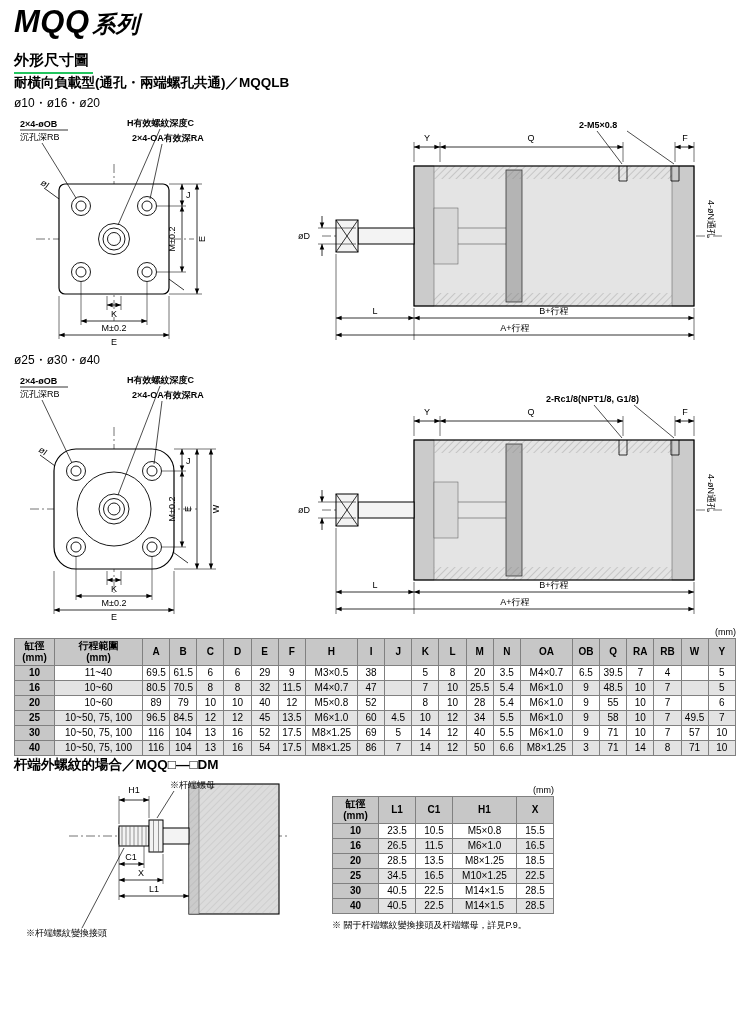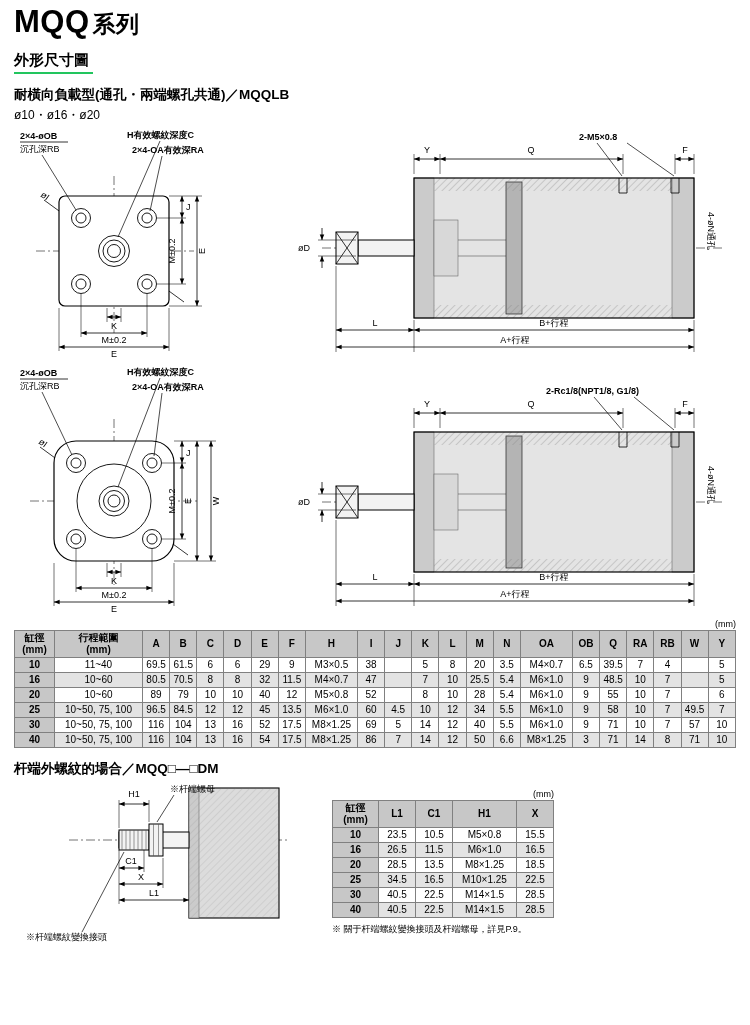--- a/index.html
+++ b/index.html
@@ -1,22 +1,22 @@
 <!DOCTYPE html>
 <html><head>
 <meta charset="utf-8">
 <style>
 *{margin:0;padding:0;box-sizing:border-box}
 html,body{background:#fff}
 body{width:750px;height:1025px;font-family:"Liberation Sans",sans-serif;color:#000;overflow:hidden}
 .page{padding:6px 14px 0 14px}
-.title{font-weight:bold;font-size:31px;line-height:1.05;letter-spacing:.5px}
+.title{font-style:italic;font-weight:bold;font-size:31px;line-height:1.05;letter-spacing:.5px}
 .title .suffix{font-size:23px;margin-left:3px}
 .section-title{display:inline-block;font-size:15px;font-weight:bold;border-bottom:2px solid #22c55e;padding:0 4px 2px 0;margin-top:12px}
-.subsection-title{font-size:13.5px;font-weight:bold;margin-top:12px}
+.subsection-title{font-size:13.5px;font-weight:bold;margin-top:0}
 .bore-label{font-size:12px;font-weight:normal;margin-top:3px}
 .drawings{display:flex;align-items:flex-end;margin-top:2px}
 svg.dwg text{font-size:9px;fill:#000;font-family:"Liberation Sans",sans-serif}
 svg.dwg .b{font-weight:bold}
 .outline{fill:#fff;stroke:#000;stroke-width:1.2}
 .hole{fill:none;stroke:#000;stroke-width:.9}
 .boss{fill:none;stroke:#000;stroke-width:.9}
 .cl{stroke:#000;stroke-width:.55;stroke-dasharray:9 3 2 3}
 .thin{stroke:#000;stroke-width:.8;fill:none}
 .ext{stroke:#000;stroke-width:.55}
@@ -177,20 +177,21 @@
       <line class="ext" x1="400" y1="194" x2="400" y2="226"></line>
       <line class="dim" x1="42" y1="204" x2="120" y2="204"></line>
       <text x="81" y="200" text-anchor="middle">L</text>
       <line class="dim" x1="120" y1="204" x2="400" y2="204"></line>
       <text x="260" y="200" text-anchor="middle">B+行程</text>
       <line class="dim" x1="42" y1="221" x2="400" y2="221"></line>
       <text x="221" y="217" text-anchor="middle">A+行程</text>
     </svg>
   </div>
 
+  <div class="bore-label">ø25・ø30・ø40</div>
 
   <div class="drawings">
     <svg class="dwg" width="280" height="252" viewBox="0 0 280 252">
       <line class="cl" x1="16" y1="138" x2="186" y2="138"></line>
       <line class="cl" x1="100" y1="56" x2="100" y2="222"></line>
       <line class="thin" x1="26" y1="84" x2="174" y2="192"></line>
       <rect class="outline" x="40" y="78" width="120" height="120" rx="22"></rect>
       <circle class="boss" cx="100" cy="138" r="37"></circle>
       <g>
         <circle class="hole" cx="62" cy="100" r="9.5"></circle>

